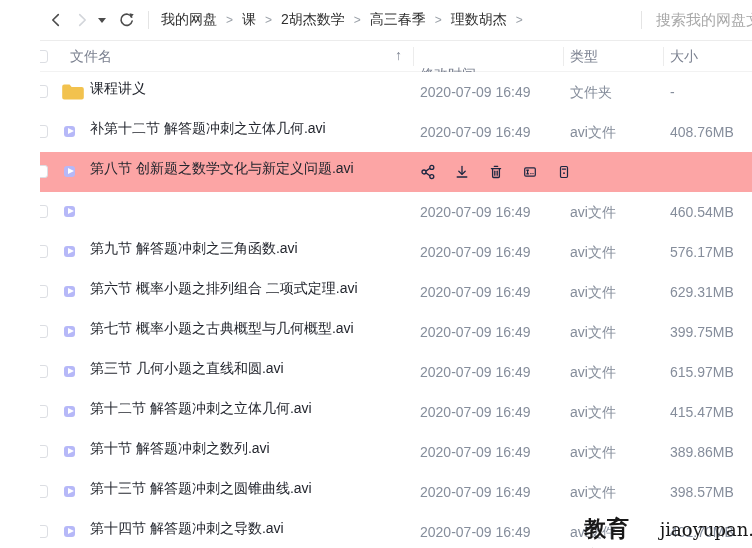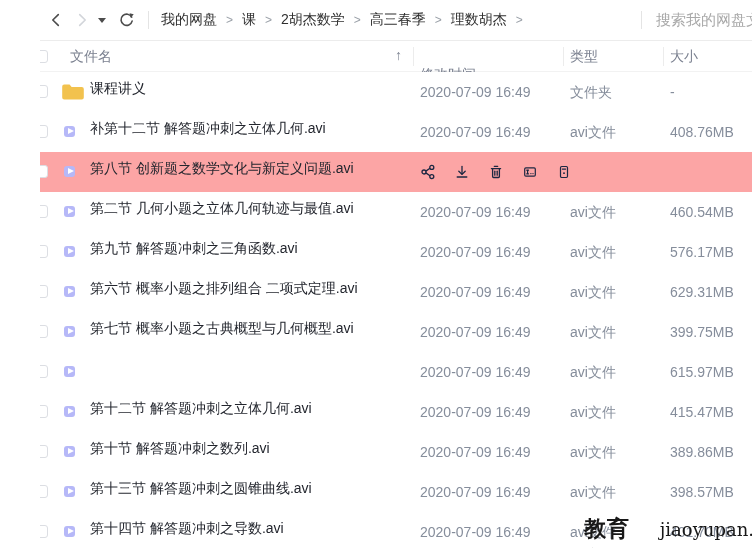--- a/index.html
+++ b/index.html
@@ -173,21 +173,20 @@
               <rect x="4.5" y="2.5" width="7" height="11" rx="1.2"></rect>
               <path d="M6.4 5.1 h3.2"></path>
               <rect x="7.2" y="8.4" width="1.6" height="1.6" fill="#1c2742" stroke="none"></rect>
             </svg>
           </span>
         </div>
       </div>
       <div class="row">
         <span class="cb"></span>
         <span class="icon-cell"><span class="vicon"></span></span>
-        <span class="fname">第二节 几何小题之立体几何轨迹与最值.avi</span>
         <span class="cell c-mod">2020-07-09 16:49</span>
         <span class="cell c-type">avi文件</span>
         <span class="cell c-size">460.54MB</span>
       </div>
       <div class="row">
         <span class="cb"></span>
         <span class="icon-cell"><span class="vicon"></span></span>
         <span class="fname">第九节 解答题冲刺之三角函数.avi</span>
         <span class="cell c-mod">2020-07-09 16:49</span>
         <span class="cell c-type">avi文件</span>
@@ -205,20 +204,21 @@
         <span class="cb"></span>
         <span class="icon-cell"><span class="vicon"></span></span>
         <span class="fname">第七节 概率小题之古典概型与几何概型.avi</span>
         <span class="cell c-mod">2020-07-09 16:49</span>
         <span class="cell c-type">avi文件</span>
         <span class="cell c-size">399.75MB</span>
       </div>
       <div class="row">
         <span class="cb"></span>
         <span class="icon-cell"><span class="vicon"></span></span>
+        <span class="fname">第三节 几何小题之直线和圆.avi</span>
         <span class="cell c-mod">2020-07-09 16:49</span>
         <span class="cell c-type">avi文件</span>
         <span class="cell c-size">615.97MB</span>
       </div>
       <div class="row">
         <span class="cb"></span>
         <span class="icon-cell"><span class="vicon"></span></span>
         <span class="fname">第十二节 解答题冲刺之立体几何.avi</span>
         <span class="cell c-mod">2020-07-09 16:49</span>
         <span class="cell c-type">avi文件</span>

